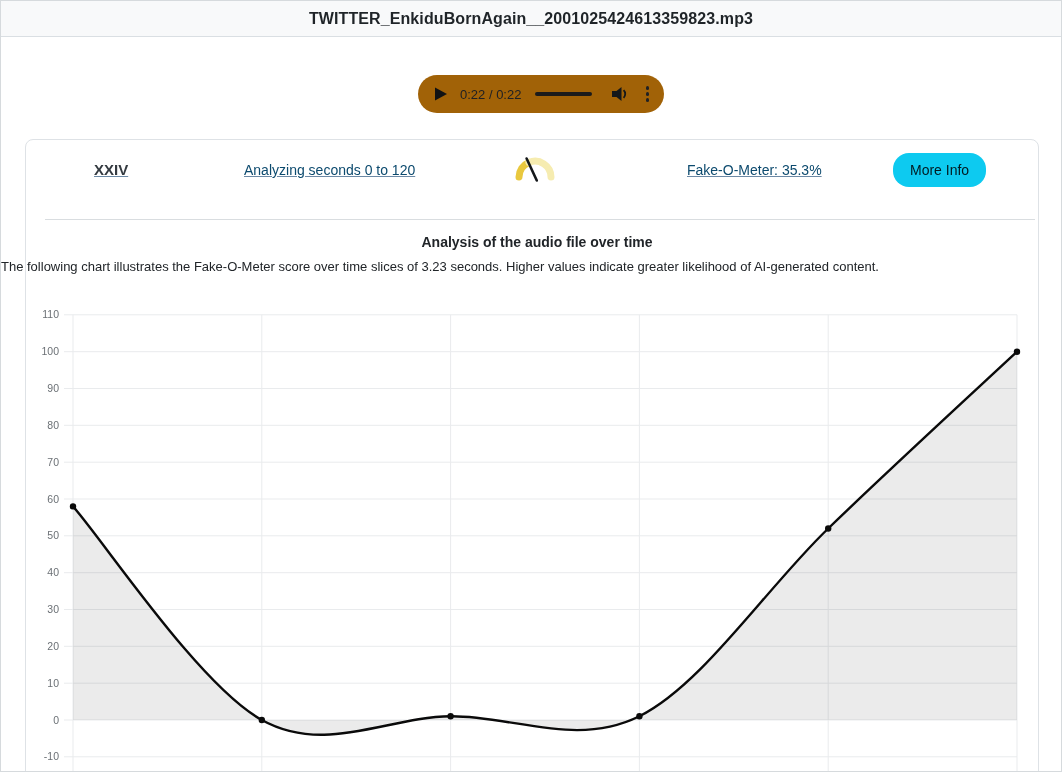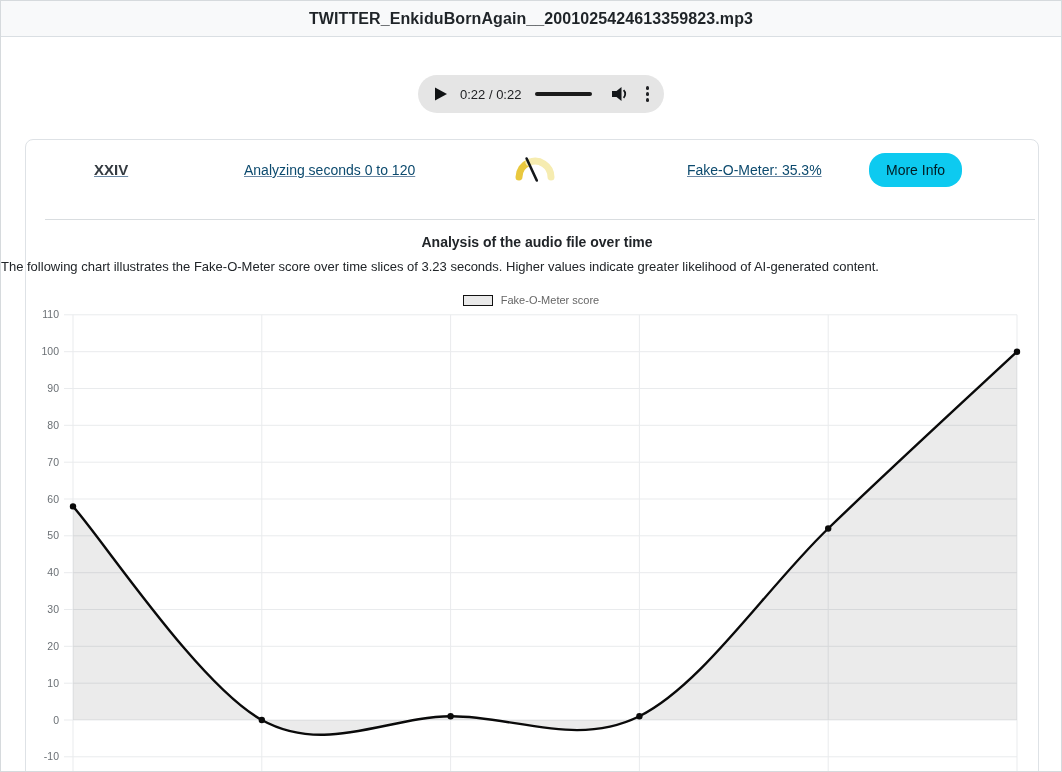--- a/index.html
+++ b/index.html
@@ -4,40 +4,40 @@
 <style>
   * { margin:0; padding:0; box-sizing:border-box; }
   html,body { width:1062px; height:772px; }
   body { font-family:"Liberation Sans", sans-serif; background:#fff; overflow:hidden; }
   .page { position:relative; width:1062px; height:772px; border:1px solid #d6dadd; overflow:hidden; background:#fff; }
 
   .topbar { position:absolute; left:0; top:0; width:100%; height:36px; background:#f8f9fa;
             border-bottom:1px solid #dadfe3; display:flex; align-items:center; justify-content:center; }
   .topbar-title { font-size:16px; font-weight:bold; color:#1f2428; letter-spacing:.1px; }
 
-  .audio-player { position:absolute; left:417px; top:74px; width:246px; height:38px; background:#e5e5e5;
+  .audio-player { position:absolute; left:417px; top:74px; width:246px; height:38px; background:#a16207;
                   border-radius:19px; display:flex; align-items:center; gap:0; padding:0 12px 0 16px; }
   .play-btn { width:14px; height:14px; display:inline-flex; cursor:pointer; }
   .audio-time { font-size:13px; color:#202124; margin-left:12px; white-space:nowrap; }
   .seek-bar { width:67px; height:4px; background:#1b1b1b; border-radius:2px; margin-left:14px; cursor:pointer; }
   .vol-icon { margin-left:18px; display:inline-flex; cursor:pointer; }
   .menu-dots { margin-left:14px; display:inline-flex; flex-direction:column; gap:2.5px; cursor:pointer; padding:3px; }
   .menu-dots i { width:3.5px; height:3.5px; border-radius:50%; background:#202124; }
 
   .card { position:absolute; left:24px; top:138px; width:1014px; height:700px;
           background:#fff; border:1px solid #dee2e6; border-radius:8px; }
 
   .lnk { font-size:14px; color:#0c4a6e; text-decoration:underline; text-decoration-color:#6c89a5; cursor:pointer; white-space:nowrap; }
   .verse-lnk { position:absolute; left:93px; top:160px; font-size:15px; font-weight:bold; color:#343a40; }
   .range-lnk { position:absolute; left:243px; top:161px; }
   .score-lnk { position:absolute; left:686px; top:161px; }
 
   .gauge { position:absolute; left:512px; top:150px; }
 
-  .more-info { position:absolute; left:868px; top:152px; height:34px; padding:0 17px;
+  .more-info { position:absolute; left:892px; top:152px; height:34px; padding:0 17px;
                background:#0dcaf0; color:#021b22; border:none; border-radius:16px;
                font-size:14px; font-family:inherit; cursor:pointer; }
 
   .divider { position:absolute; left:44px; top:218px; width:990px; height:1px; background:#d9dde0; }
 
   .chart-title { position:absolute; left:0; top:233px; width:100%; text-align:center;
                  font-size:14px; font-weight:bold; color:#212529;padding-left:12px; }
   .chart-subtitle { position:absolute; left:0; top:258px; width:100%; text-align:left;
                     font-size:13px; color:#212529; }
 
@@ -93,24 +93,20 @@
 
   <a class="lnk score-lnk">Fake-O-Meter: 35.3%</a>
 
   <button class="more-info">More Info</button>
 
   <div class="divider"></div>
 
   <div class="chart-title">Analysis of the audio file over time</div>
   <div class="chart-subtitle">The following chart illustrates the Fake-O-Meter score over time slices of 3.23 seconds. Higher values indicate greater likelihood of AI-generated content.</div>
 
-  <div class="legend">
-    <span class="legend-swatch"></span>
-    <span class="legend-label">Fake-O-Meter score</span>
-  </div>
 
   <svg id="chart-svg" class="chart-svg" viewBox="0 0 1062 466">
       <line x1="63" y1="449.8" x2="1016" y2="449.8" stroke="#e9ebed" stroke-width="1"></line>
       <text x="58" y="453.3" text-anchor="end" font-size="10.5" fill="#6b7075" font-family="Liberation Sans, sans-serif">-10</text>
       <line x1="63" y1="413.0" x2="1016" y2="413.0" stroke="#e9ebed" stroke-width="1"></line>
       <text x="58" y="416.5" text-anchor="end" font-size="10.5" fill="#6b7075" font-family="Liberation Sans, sans-serif">0</text>
       <line x1="63" y1="376.2" x2="1016" y2="376.2" stroke="#e9ebed" stroke-width="1"></line>
       <text x="58" y="379.7" text-anchor="end" font-size="10.5" fill="#6b7075" font-family="Liberation Sans, sans-serif">10</text>
       <line x1="63" y1="339.3" x2="1016" y2="339.3" stroke="#e9ebed" stroke-width="1"></line>
       <text x="58" y="342.8" text-anchor="end" font-size="10.5" fill="#6b7075" font-family="Liberation Sans, sans-serif">20</text>

